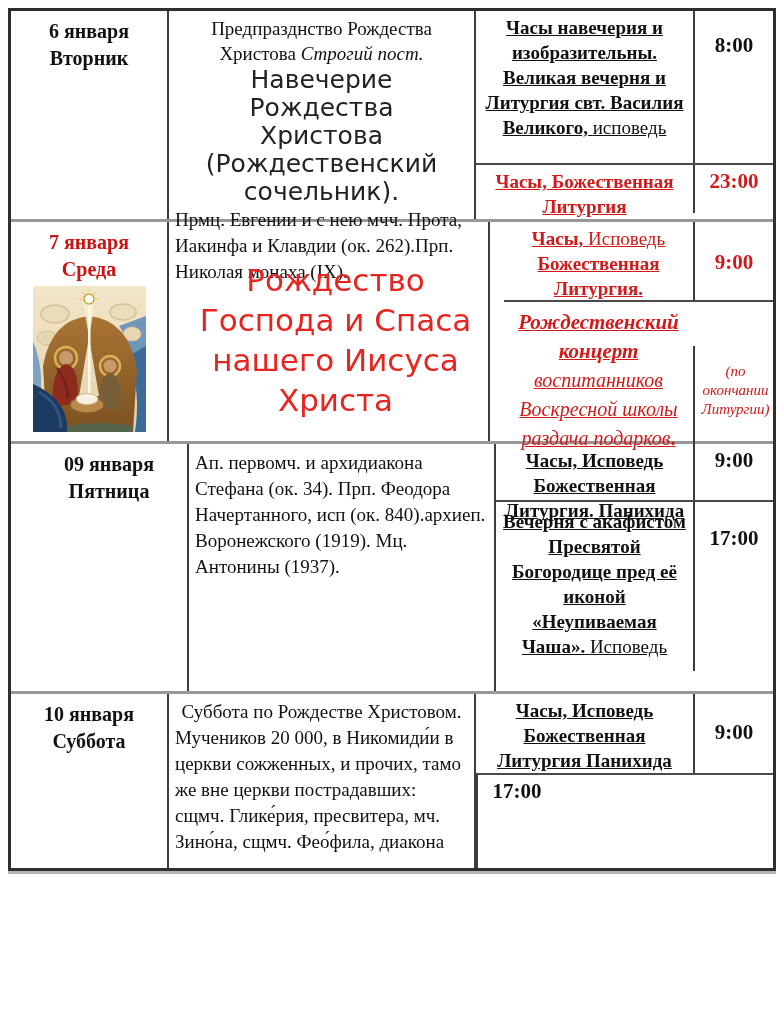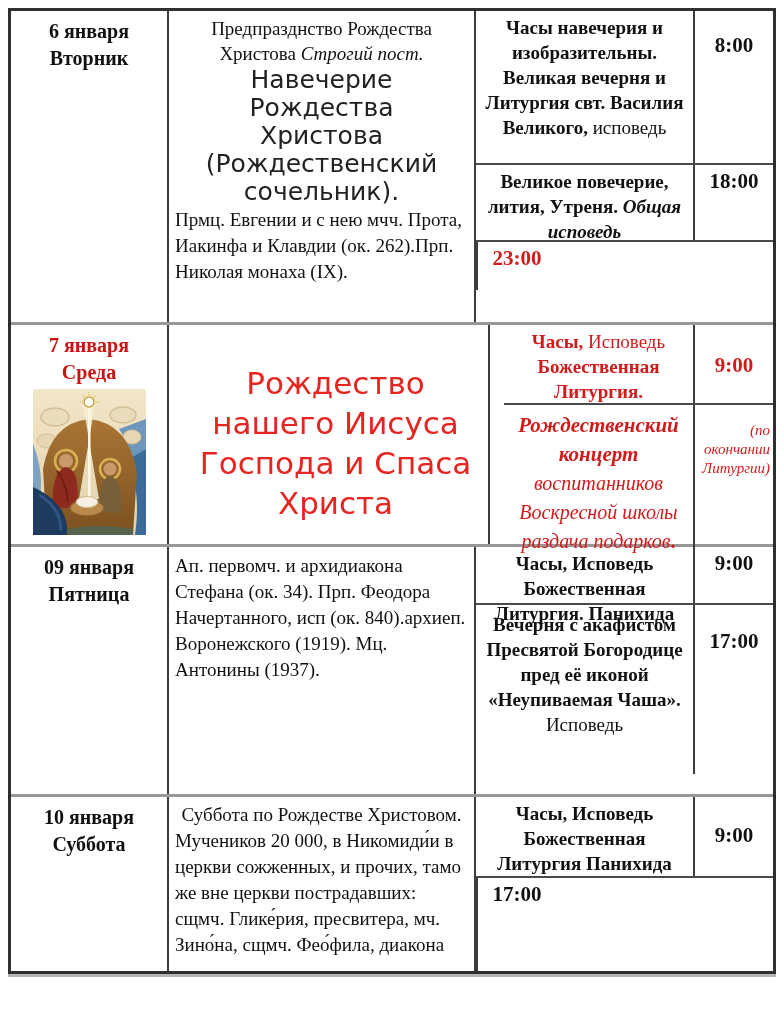--- a/index.html
+++ b/index.html
@@ -10,41 +10,41 @@
     color: #111111;
   }
   .schedule-table {
     position: absolute; left: 8px; top: 8px; width: 768px;
     border: 3px solid #2f2f2f;
     background: #ffffff;
     box-shadow: 0 3px 0 rgba(120,120,120,.55);
   }
   .mrow { display: flex; width: 100%; }
   .mrow + .mrow { border-top: 3px solid #989898; }
-  .r1 { height: 311px; }
+  .r1 { height: 208px; }
   .r2 { height: 222px; gap: 14px; }
-  .r3 { height: 250px; }
+  .r3 { height: 250px; padding-left: 20px; }
   .r4 { height: 177px; }
 
   .c-date {
     width: 158px; flex: 0 0 158px;
     border-right: 2px solid #3c3c3c;
     text-align: center; padding-top: 7px;
   }
   .c-desc {
     width: 307px; flex: 0 0 307px;
     border-right: 2px solid #3c3c3c;
     padding: 5px 6px 0 6px;
   }
   .c-services { flex: 1 1 auto; display: flex; flex-direction: column; }
   .sub { display: flex; width: 100%; }
   .sub + .sub { border-top: 2px solid #4a4a4a; }
   .svc-text {
     flex: 1 1 auto; text-align: center; padding: 4px 4px 0 4px;
-    font-weight: bold; font-size: 19px; line-height: 25px;
+    font-weight: bold; font-size: 19px; line-height: 25px; text-decoration: underline;
   }
   .svc-time {
     width: 80px; flex: 0 0 80px;
     border-left: 2px solid #3c3c3c;
     text-align: center; font-weight: bold; font-size: 21px;
     padding-top: 4px;
   }
 
   .date-line { display: block; font-weight: bold; font-size: 20px; line-height: 27px; }
   .date-red .date-line { color: #cc1212; }
@@ -67,21 +67,21 @@
 
   .svc-reg { font-weight: normal; }
   .svc-it { font-weight: bold; font-style: italic; }
   .sub .red-cell { color: #d21a1a; }
   .concert-bold { font-style: italic; font-weight: bold; font-size: 21px; }
   .concert-it { font-style: italic; font-weight: normal; font-size: 20px; }
   .concert-dot { font-weight: bold; font-style: normal; font-size: 20px; }
   .concert-text { line-height: 28px; padding-top: 6px; }
   .time-note {
     font-size: 15px; line-height: 19px; font-style: italic; font-weight: normal;
-    text-align: right; padding: 16px 3px 0 6px; overflow-wrap: break-word;
+    text-align: center; padding: 16px 3px 0 6px; overflow-wrap: break-word; margin-top: 44px;
   }
   .pt-lg { padding-top: 22px; }
   .pt-md { padding-top: 28px; }
   .pt-md2 { padding-top: 26px; }
   .pt-sm2 { padding-top: 24px; }
 
   .nativity-wrap { margin-top: 3px; }
   .nativity-wrap svg { display: block; margin: 0 auto; }
 </style>
 </head>
@@ -103,28 +103,24 @@
       <div class="desc-saints">Прмц. Евгении и с нею мчч. Прота, Иакинфа и Клавдии (ок. 262).Прп. Николая монаха (IX).</div>
     </div>
     <div class="c-services">
       <div class="sub" style="height:152px">
         <div class="svc-text">
           <span>Часы навечерия и изобразительны. Великая вечерня и Литургия свт. Василия Великого,</span>
           <span class="svc-reg">исповедь</span>
         </div>
         <div class="svc-time pt-lg">8:00</div>
       </div>
-      <div class="sub" style="height:77px">
-        <div class="svc-text">
-          <span>Великое повечерие, лития, Утреня.</span>
-          <span class="svc-it">Общая исповедь</span>
-        </div>
-        <div class="svc-time">18:00</div>
-      </div>
       <div class="sub" style="height:50px">
+        <div class="svc-text red-cell">
+          <span>Часы, Божественная Литургия</span>
+        </div>
         <div class="svc-time red-cell">23:00</div>
       </div>
     </div>
   </div>
 
   <div class="mrow r2">
     <div class="c-date date-red">
       <span class="date-line">7 января</span>
       <span class="date-line">Среда</span>
       <div class="nativity-wrap">
@@ -169,22 +165,22 @@
           <ellipse cx="54" cy="119" rx="17" ry="8" fill="#b98a4a" stroke="#8a5f2a" stroke-width="1.5"></ellipse>
           <ellipse cx="54" cy="113" rx="11" ry="5.5" fill="#f6f1e2" stroke="#cbb98d" stroke-width="1"></ellipse>
           <path d="M0,98 C22,108 36,124 34,146 L0,146 Z" fill="#1d3a5f"></path>
           <path d="M6,106 C20,114 28,126 28,142" stroke="#2e5586" stroke-width="3" fill="none"></path>
           <path d="M34,146 L100,146 L100,140 Q66,134 34,140 Z" fill="#55644b"></path>
         </svg>
       </div>
     </div>
     <div class="c-desc feast-title">
       <span>Рождество</span>
+      <span>Господа и Спаса</span>
       <span>нашего Иисуса</span>
-      <span>Господа и Спаса</span>
       <span>Христа</span>
     </div>
     <div class="c-services">
       <div class="sub" style="height:78px">
         <div class="svc-text red-cell">
           <span>Часы,</span>
           <span class="svc-reg">Исповедь</span>
           <span>Божественная Литургия.</span>
         </div>
         <div class="svc-time red-cell pt-md">9:00</div>

